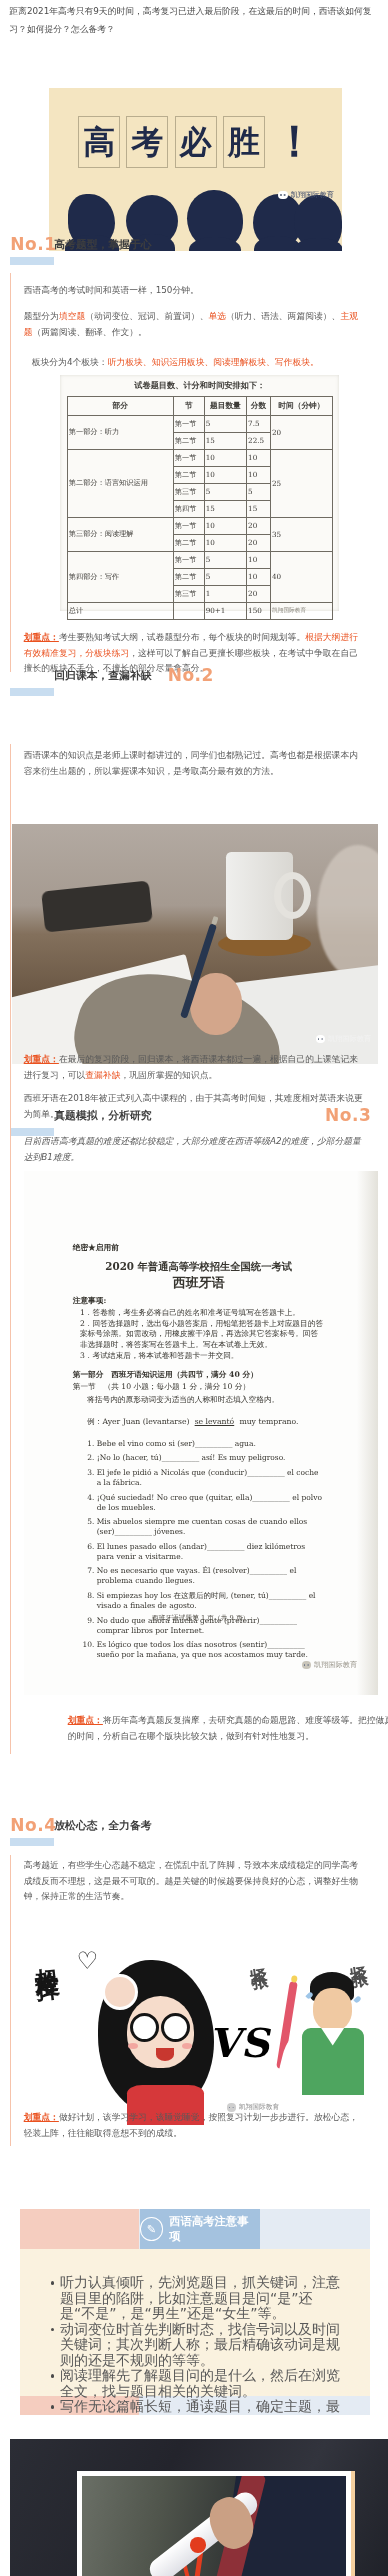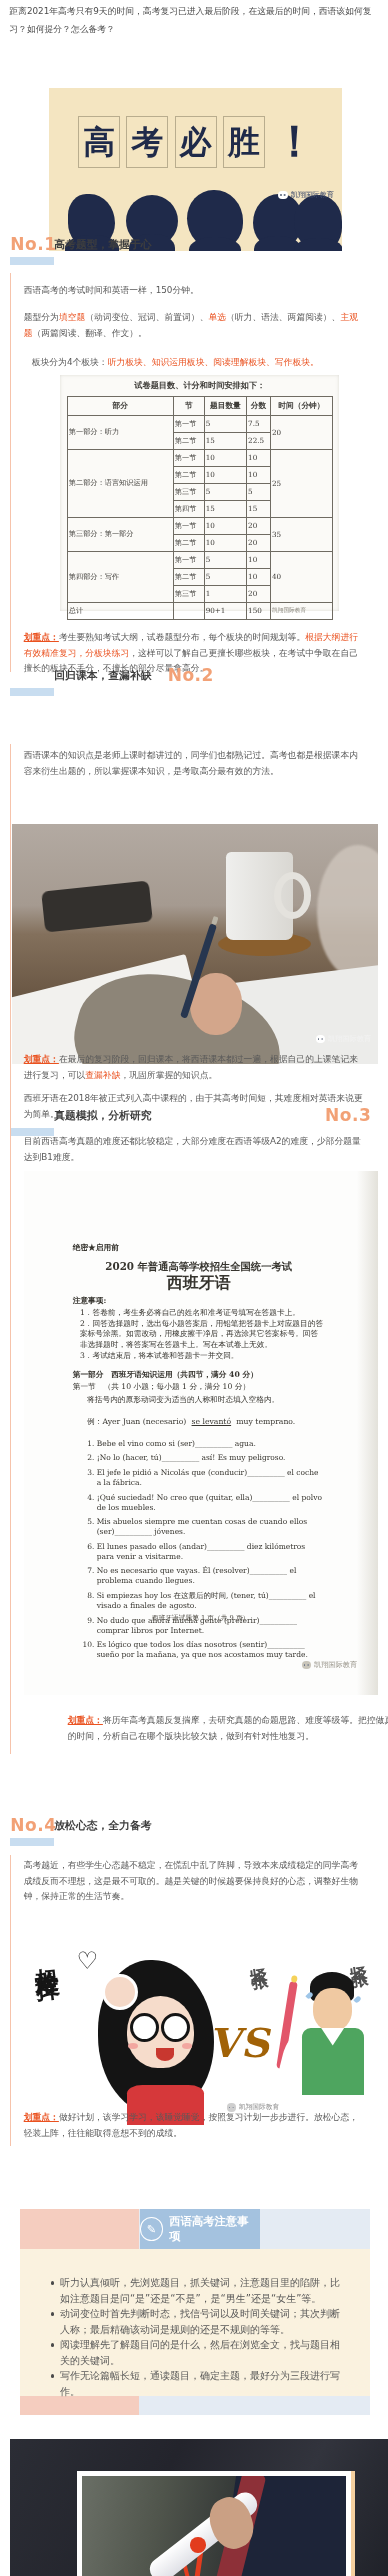--- a/index.html
+++ b/index.html
@@ -54,21 +54,21 @@
   .p1-arm{position:absolute;left:62px;top:155px;width:206px;height:134px;background:#8d8578;border-radius:45%;transform:rotate(14deg);}
   .p1-hand{position:absolute;left:178px;top:149px;width:52px;height:62px;background:#d3a68b;border-radius:48%;}
   .p1-pen{position:absolute;left:183px;top:98px;width:7.2px;height:98px;background:#27364f;border-radius:3.1px;transform:rotate(18deg);}
   .p1-pen::before{content:"";position:absolute;left:1px;top:-8.2px;width:5.2px;height:8.2px;background:#b9b4a6;border-radius:1.5px;}
   
   .exam{position:absolute;background:linear-gradient(90deg,#fdfdfc 0 94%,#e3e1da 100%);
         font-family:"DejaVu Serif","Liberation Serif",serif;color:#37352f;}
   .exam-inner{position:absolute;left:49px;top:72px;width:252px;font-size:7.7px;line-height:10.8px;}
   .exam-secret{font-weight:bold;font-size:7.7px;margin:0 0 7.2px;}
   .exam-title{text-align:center;font-size:10.3px;font-weight:bold;margin:0 0 6.2px;}
-  .exam-subject{text-align:center;font-size:16px;font-weight:bold;margin:0 0 7.2px;}
+  .exam-subject{text-align:center;font-size:13px;font-weight:bold;margin:0 0 7.2px;}
   .exam-notice-t{font-weight:bold;margin:0 0 1px;}
   .exam-notice{margin:0;padding-left:7.2px;text-indent:0;}
   .exam-part{font-weight:bold;margin:8.2px 0 1px;}
   .exam-sec{margin:0 0 2.1px;}
   .exam-instr{margin:0 0 11.3px;padding-left:14.4px;}
   .exam-example{margin:0 0 11.3px;padding-left:14.4px;}
   .exam-ans{text-decoration:underline;padding:0 5.2px;}
   ol.exam-items{margin:0;padding-left:24px;font-size:7.5px;line-height:10px;}
   ol.exam-items li{margin-bottom:4.6px;}
   .exam-footer{position:absolute;left:0;top:443px;width:100%;text-align:center;font-size:6.7px;color:#4a473f;}
@@ -79,42 +79,42 @@
                 writing-mode:vertical-rl;letter-spacing:3.1px;transform:rotate(-6deg);
                 font-family:"DejaVu Serif","Liberation Serif",serif;}
   .ct-heart{position:absolute;left:56px;top:0;font-size:24px;color:#161616;}
   .ct-blob{position:absolute;left:77px;top:13.4px;width:116px;height:155px;background:#141414;border-radius:46% 54% 48% 52%;}
   .ct-fist{position:absolute;left:81px;top:27px;width:30px;height:30px;background:#f5d9c8;border-radius:50%;border:3.1px solid #fff;}
   .ct-face{position:absolute;left:106px;top:49px;width:67px;height:72px;background:#f6dccb;border-radius:50% 50% 46% 46%;}
   .ct-glass{position:absolute;width:23px;height:23px;border:3.1px solid #141414;border-radius:50%;background:#fff;}
   .ct-blush{position:absolute;width:10.3px;height:6.2px;background:#f2a7a0;border-radius:50%;}
   .ct-mouth{position:absolute;left:135px;top:101px;width:18.5px;height:13.4px;background:#c8372f;border-radius:0 0 50% 50%;}
   .ct-shirt{position:absolute;left:106px;top:138px;width:77px;height:41px;background:#d6383a;border-radius:20% 20% 0 0;}
-  .ct-vs{position:absolute;left:192px;top:72px;font-size:40px;font-weight:bold;font-style:italic;color:#a16207;
+  .ct-vs{position:absolute;left:192px;top:72px;font-size:40px;font-weight:bold;font-style:italic;color:#000000;
          font-family:"DejaVu Serif","Liberation Serif",serif;}
   .ct-caption-r{position:absolute;font-size:17.5px;font-weight:bold;color:#4f4f4f;transform:rotate(-8deg);
                 writing-mode:vertical-rl;letter-spacing:4.1px;font-family:"DejaVu Serif","Liberation Serif",serif;}
   .ct-hair{position:absolute;left:289px;top:25px;width:44px;height:30px;background:#161616;border-radius:50% 50% 20% 20%;}
   .ct-face2{position:absolute;left:292px;top:41px;width:39px;height:43px;background:#f0c9a2;border-radius:46%;}
   .ct-sweat{position:absolute;width:5.2px;height:7.2px;background:#9fc6e8;border-radius:50% 50% 50% 0;transform:rotate(45deg);}
   .ct-vest{position:absolute;left:281px;top:81px;width:62px;height:67px;background:#4ea55f;border-radius:14% 14% 0 0;}
   .ct-vest::before{content:"";position:absolute;left:19.6px;top:0;width:23px;height:17.5px;background:#fff;clip-path:polygon(0 0,100% 0,50% 100%);}
   .ct-arm2{position:absolute;left:260px;top:88px;width:27px;height:57px;background:#fff;border-radius:40%;transform:rotate(14deg);}
   .ct-thermo{position:absolute;left:262px;top:34px;width:8.2px;height:88px;background:#e2566a;border-radius:4.1px;transform:rotate(9deg);}
   .ct-thermo::before{content:"";position:absolute;left:1px;top:-6.2px;width:6.2px;height:7.2px;background:#f5d25a;border-radius:50%;}
   
   .notes-sec{background:linear-gradient(90deg,#f5cdbf 0 34%,#e4ebf3 34% 100%);overflow:hidden;}
   .notes-chip{position:absolute;left:120px;top:0;width:120px;height:40px;background:#a4c2df;
               display:flex;align-items:center;justify-content:center;gap:6.2px;}
   .pencil-circle{width:21.6px;height:21.6px;border:1px solid #fff;border-radius:50%;display:flex;align-items:center;justify-content:center;
                  color:#fff;font-size:11.3px;}
   .notes-chip-title{color:#fff;font-size:11.3px;font-weight:bold;}
   .notes-box{position:absolute;left:0;top:40px;width:100%;height:147px;background:#faf2df;box-sizing:border-box;
              padding:26px 29px 0;}
-  .n-item{position:relative;padding-left:11.3px;font-size:10px;line-height:15.5px;color:#595959;}
+  .n-item{position:relative;padding-left:11.3px;font-size:14px;line-height:15.5px;color:#595959;}
   .n-item::before{content:"";position:absolute;left:2.1px;top:6.2px;width:3.6px;height:3.6px;border-radius:50%;background:#4a4a4a;}
   
   .final{background:linear-gradient(115deg,#2b2d35 0%,#23242c 30%,#32343d 55%,#1d1f26 80%,#2a2c33 100%);overflow:hidden;}
   .f-card{position:absolute;left:67px;top:32px;width:278px;height:365px;background:#fff;box-sizing:border-box;
           border-right:4.1px solid #f5d09f;border-bottom:4.1px solid #f5d09f;}
   .grad-photo{position:absolute;left:5.2px;top:5.2px;right:5.2px;height:187px;overflow:hidden;
               background:linear-gradient(100deg,#6a6f66 0%,#50554c 28%,#363a38 52%,#23283a 70%,#171c2b 100%);}
   .g-gown{position:absolute;right:-20.6px;top:-10.3px;width:144px;height:216px;background:#1d2438;transform:rotate(8deg);border-radius:10%;}
   .g-stripe{position:absolute;right:98px;top:-5.2px;width:24px;height:155px;background:#8d3038;transform:rotate(14deg);border-radius:5.2px;}
   .g-rail{position:absolute;left:-10.3px;bottom:15.5px;width:216px;height:13.4px;background:#7d7f7a;transform:rotate(-18deg);filter:blur(1px);}
@@ -163,21 +163,21 @@
   </div>
 
   <div class="sec-head" style="top:234px;">
     <span class="sec-no">No.1</span>
     <span class="sec-title">高考题型，掌握于心</span>
     <div class="blue-bar"></div>
   </div>
 
   <div class="sec-block" style="top:273px;height:399px;">
     <p class="body-p" style="top:10.3px;"><span>西语高考的考试时间和英语一样，150分钟。</span></p>
-    <p class="body-p" style="top:37px;">
+    <p class="body-p" style="top:37px;font-family:Liberation Mono, monospace;">
       <span>题型分为</span><span class="orange">填空题</span><span>（动词变位、冠词、前置词）、</span><span class="orange">单选</span><span>（听力、语法、两篇阅读）、</span><span class="orange">主观题</span><span>（两篇阅读、翻译、作文）。</span>
     </p>
     <p class="body-p" style="top:82px;margin-left:8px;">
       <span>板块分为4个板块：</span><span class="orange">听力板块、知识运用板块、阅读理解板块、写作板块。</span>
     </p>
 
     <div class="scan-paper" style="left:49px;top:102px;width:279px;height:236px;">
       <p class="scan-title">试卷题目数、计分和时间安排如下：</p>
       <table class="scan-tbl">
         <tbody>
@@ -216,21 +216,21 @@
               <td>第三节</td>
               <td>5</td>
               <td>5</td>
             </tr>
         <tr>
               <td>第四节</td>
               <td>15</td>
               <td>15</td>
             </tr>
         <tr>
-          <td class="part-cell" rowspan="2">第三部分：第一部分</td>
+          <td class="part-cell" rowspan="2">第三部分：阅读理解</td>
           <td>第一节</td>
               <td>10</td>
               <td>20</td>
           <td rowspan="2">35</td>
         </tr>
         <tr>
               <td>第二节</td>
               <td>10</td>
               <td>20</td>
             </tr>
@@ -298,36 +298,36 @@
   </div>
 
   <div class="sec-head" style="top:1105px;text-align:right;">
     <span class="sec-no">No.3</span>
     <span class="sec-title">真题模拟，分析研究</span>
     <div class="blue-bar"></div>
   </div>
 
   <div class="sec-block" style="top:1089px;height:665px;padding-left:19px;">
     <p class="body-p" style="top:2.1px;"><span>西班牙语在2018年被正式列入高中课程的，由于其高考时间短，其难度相对英语来说更为简单。</span></p>
-    <p class="body-p" style="top:45px;"><span>目前西语高考真题的难度还都比较稳定，大部分难度在西语等级A2的难度，少部分题量达到B1难度。</span></p>
+    <p class="body-p" style="top:45px;font-style:italic;"><span>目前西语高考真题的难度还都比较稳定，大部分难度在西语等级A2的难度，少部分题量达到B1难度。</span></p>
 
     <div class="exam" style="left:12.4px;top:82px;width:354px;height:524px;">
       <div class="exam-inner">
         <p class="exam-secret">绝密★启用前</p>
         <p class="exam-title">2020 年普通高等学校招生全国统一考试</p>
         <p class="exam-subject">西班牙语</p>
         <p class="exam-notice-t">注意事项:</p>
         <p class="exam-notice">1．答卷前，考生务必将自己的姓名和准考证号填写在答题卡上。</p>
         <p class="exam-notice">2．回答选择题时，选出每小题答案后，用铅笔把答题卡上对应题目的答案标号涂黑。如需改动，用橡皮擦干净后，再选涂其它答案标号。回答非选择题时，将答案写在答题卡上。写在本试卷上无效。</p>
         <p class="exam-notice">3．考试结束后，将本试卷和答题卡一并交回。</p>
         <p class="exam-part">第一部分　西班牙语知识运用（共四节，满分 40 分）</p>
         <p class="exam-sec">第一节　（共 10 小题；每小题 1 分，满分 10 分）</p>
         <p class="exam-instr">将括号内的原形动词变为适当的人称和时态填入空格内。</p>
         <p class="exam-example">
-          <span>例：Ayer Juan (necesario)</span><span class="exam-ans">se levantó</span><span>muy temprano.</span>
+          <span>例：Ayer Juan (levantarse)</span><span class="exam-ans">se levantó</span><span>muy temprano.</span>
         </p>
         <ol class="exam-items">
           <li>Bebe el vino como si (ser)__________ agua.</li>
           <li>¡No lo (hacer, tú)__________ así! Es muy peligroso.</li>
           <li>El jefe le pidió a Nicolás que (conducir)__________ el coche a la fábrica.</li>
           <li>¡Qué suciedad! No creo que (quitar, ella)__________ el polvo de los muebles.</li>
           <li>Mis abuelos siempre me cuentan cosas de cuando ellos (ser)__________ jóvenes.</li>
           <li>El lunes pasado ellos (andar)__________ diez kilómetros para venir a visitarme.</li>
           <li>No es necesario que vayas. Él (resolver)__________ el problema cuando llegues.</li>
           <li>Si empiezas hoy los 在这最后的时间, (tener, tú)__________ el visado a finales de agosto.</li>

